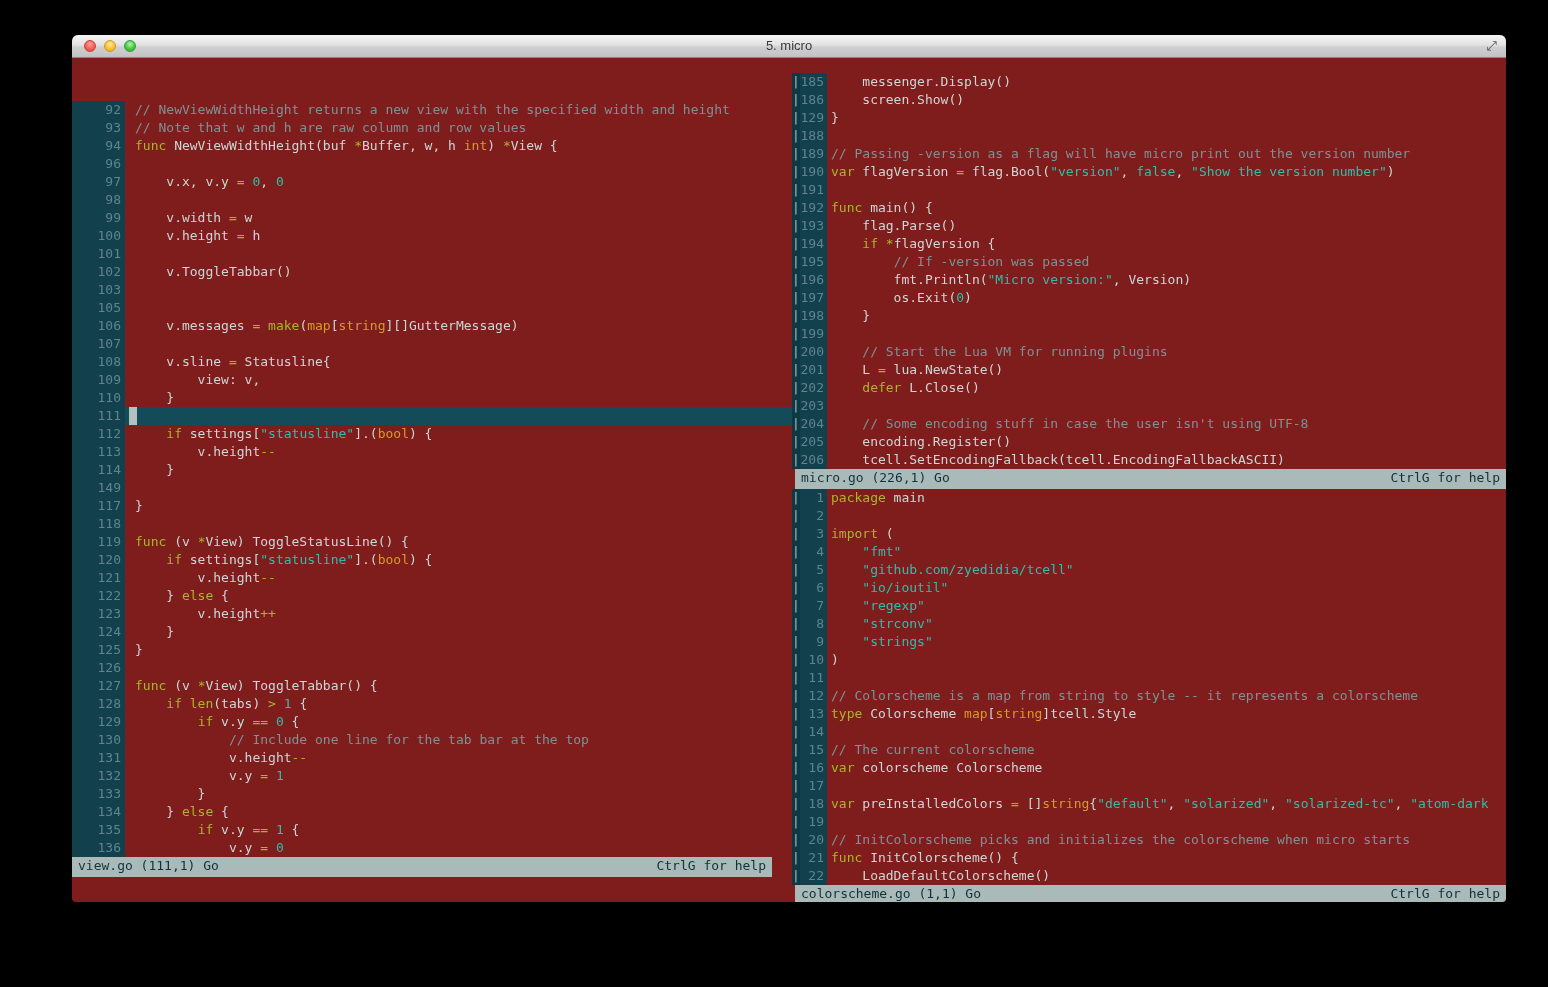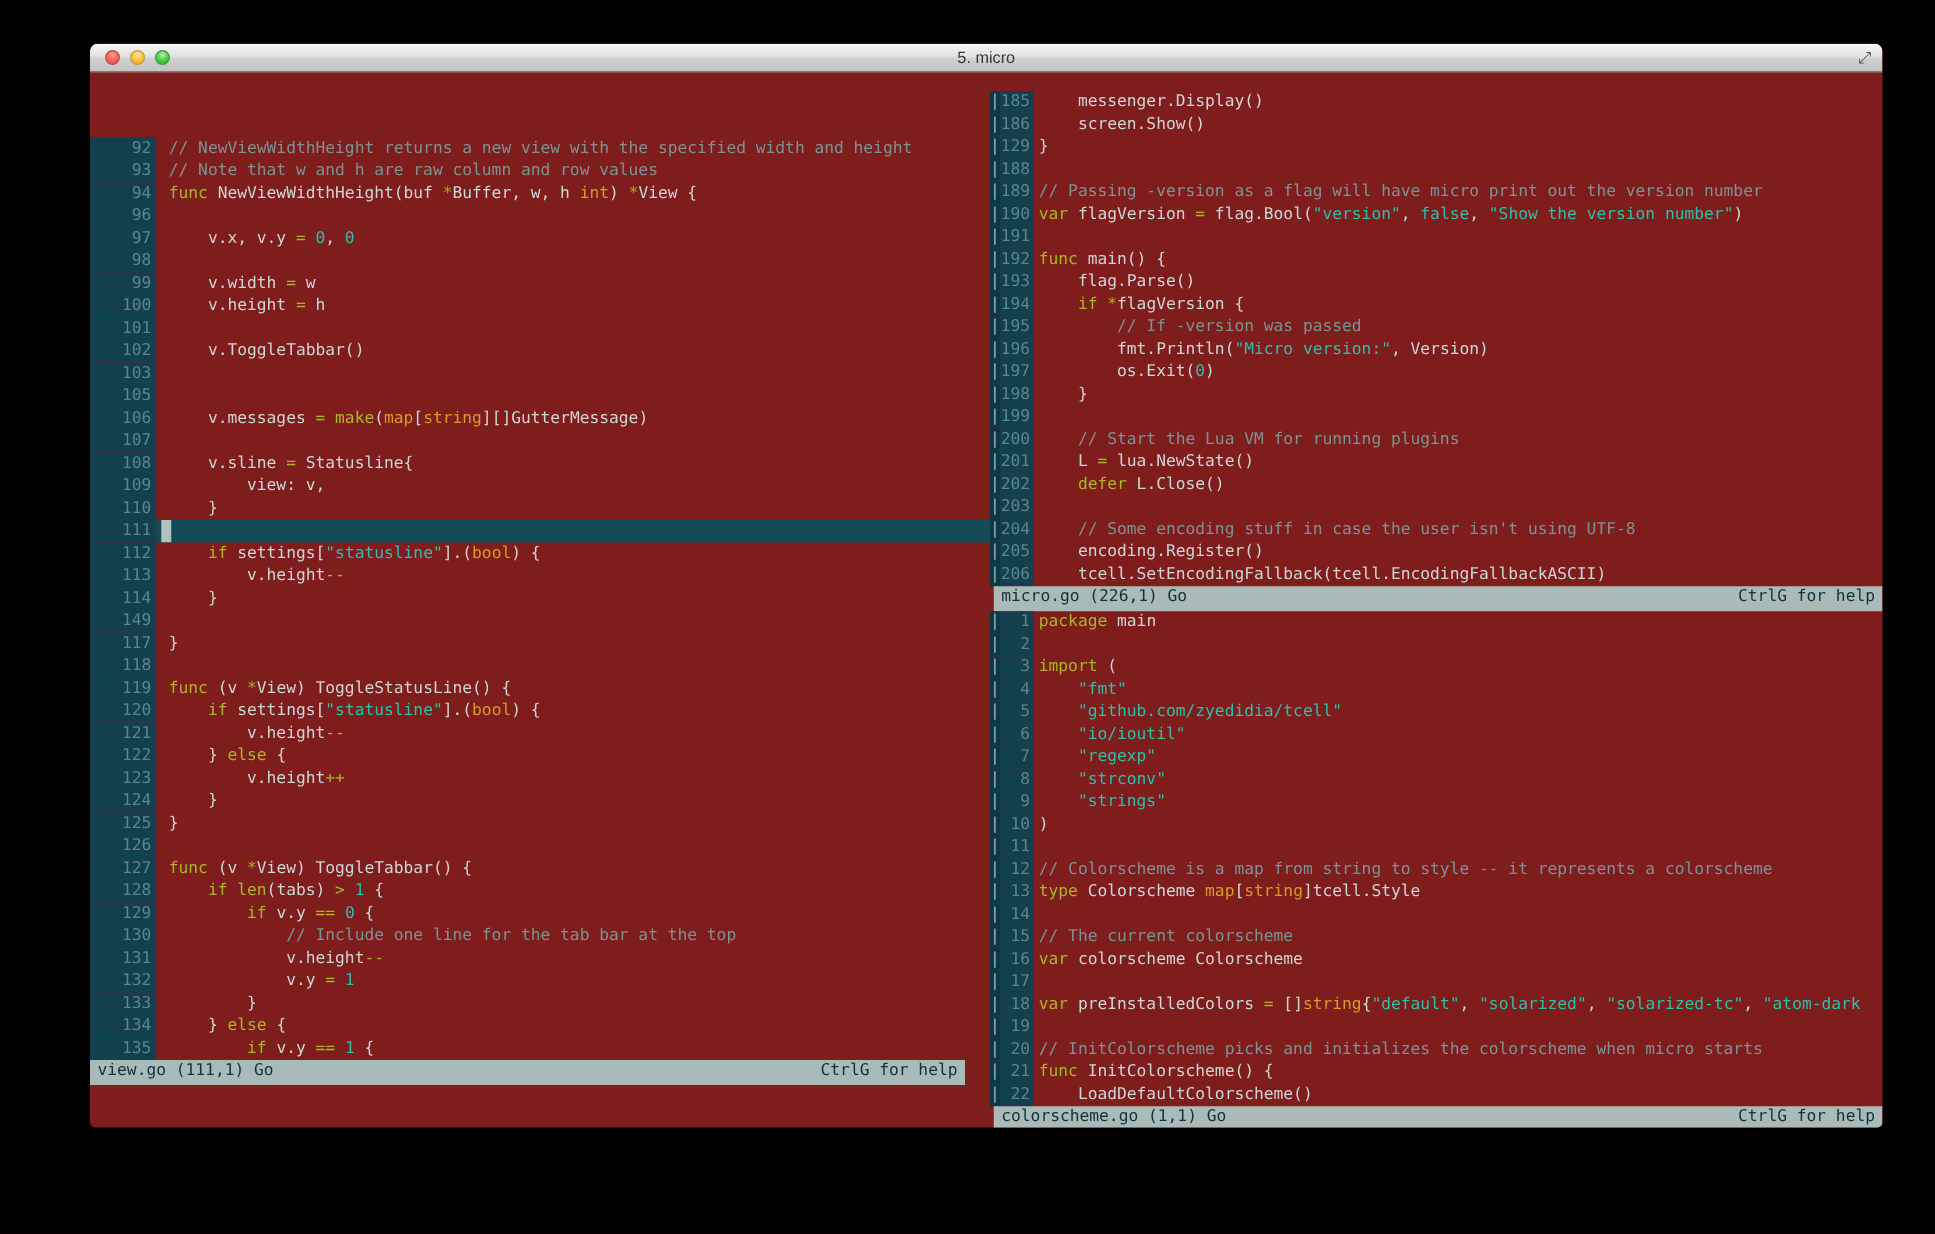--- a/index.html
+++ b/index.html
@@ -101,20 +101,21 @@
           <div class="row"><span class="gut">126</span><span class="code"></span></div>
           <div class="row"><span class="gut">127</span><span class="code"><span class="tk-k">func</span><span class="tk-t"> (v </span><span class="tk-k">*</span><span class="tk-t">View) ToggleTabbar() {</span></span></div>
           <div class="row"><span class="gut">128</span><span class="code"><span class="tk-t">    </span><span class="tk-k">if</span><span class="tk-t"> </span><span class="tk-k">len</span><span class="tk-t">(tabs) </span><span class="tk-k">&gt;</span><span class="tk-t"> </span><span class="tk-s">1</span><span class="tk-t"> {</span></span></div>
           <div class="row"><span class="gut">129</span><span class="code"><span class="tk-t">        </span><span class="tk-k">if</span><span class="tk-t"> v.y </span><span class="tk-k">==</span><span class="tk-t"> </span><span class="tk-s">0</span><span class="tk-t"> {</span></span></div>
           <div class="row"><span class="gut">130</span><span class="code"><span class="tk-t">            </span><span class="tk-c">// Include one line for the tab bar at the top</span></span></div>
           <div class="row"><span class="gut">131</span><span class="code"><span class="tk-t">            v.height</span><span class="tk-k">--</span></span></div>
           <div class="row"><span class="gut">132</span><span class="code"><span class="tk-t">            v.y </span><span class="tk-k">=</span><span class="tk-t"> </span><span class="tk-s">1</span></span></div>
           <div class="row"><span class="gut">133</span><span class="code"><span class="tk-t">        }</span></span></div>
           <div class="row"><span class="gut">134</span><span class="code"><span class="tk-t">    } </span><span class="tk-k">else</span><span class="tk-t"> {</span></span></div>
           <div class="row"><span class="gut">135</span><span class="code"><span class="tk-t">        </span><span class="tk-k">if</span><span class="tk-t"> v.y </span><span class="tk-k">==</span><span class="tk-t"> </span><span class="tk-s">1</span><span class="tk-t"> {</span></span></div>
+          <div class="row"><span class="gut">136</span><span class="code"><span class="tk-t">            v.y </span><span class="tk-k">=</span><span class="tk-t"> </span><span class="tk-s">0</span></span></div>
         </div>
       <div class="sbar">
         <span>view.go (111,1) Go</span>
         <span>CtrlG for help</span>
       </div>
       <div class="fill"></div>
     </div>
 
     <div class="col right">
       <div id="pane-rtop">

